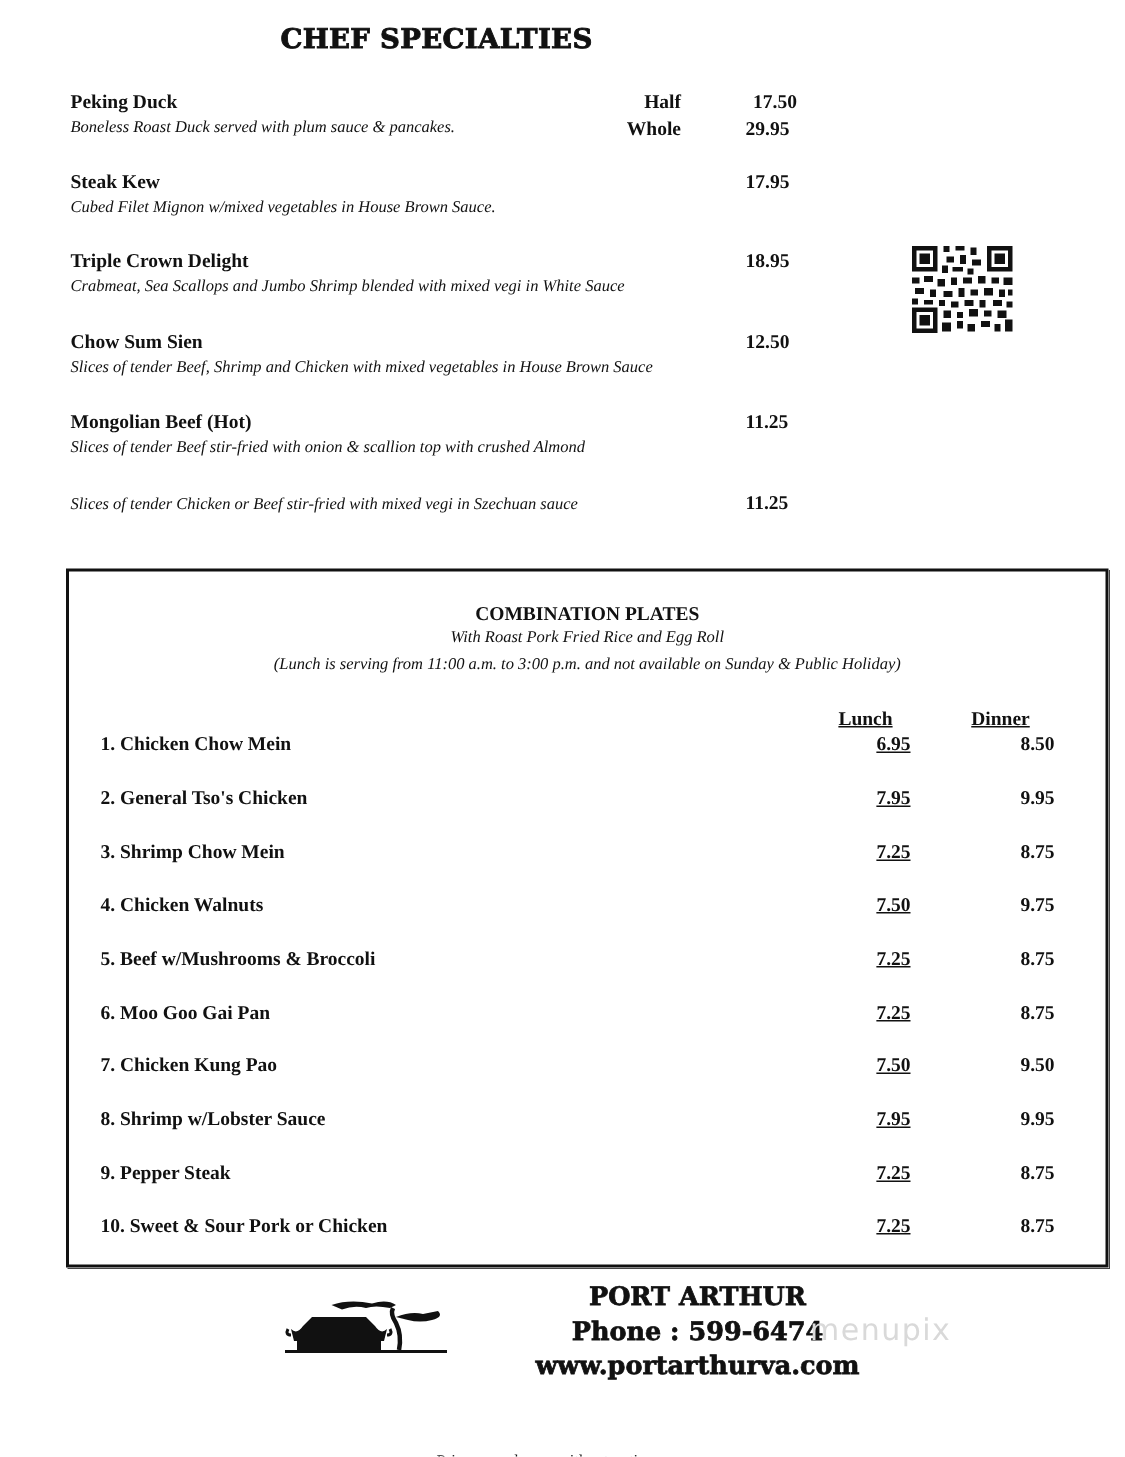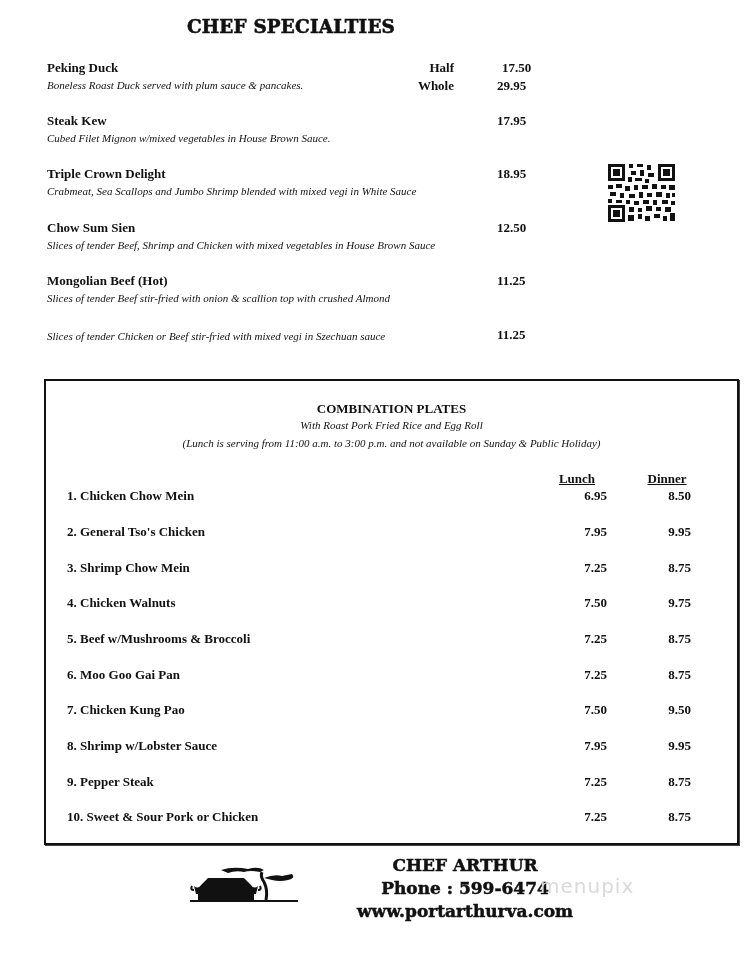--- a/index.html
+++ b/index.html
@@ -11,22 +11,22 @@
     .spec .desc { font-style: italic; font-size: 11px; line-height: 18px; }
     .price { position: absolute; font-weight: bold; font-size: 13px; line-height: 16px; }
     .size-label { position: absolute; font-weight: bold; font-size: 13px; line-height: 16px; text-align: right; width: 60px; }
     .qr { position: absolute; left: 607px; top: 163px; width: 70px; height: 60px; }
     .combo-box { position: absolute; left: 44px; top: 379px; width: 671px; height: 462px; border: 2px solid #111; box-shadow: 1px 1px 0 #444; padding-left: 20px; }
     .combo-title { position: absolute; left: 0; width: 100%; top: 20px; text-align: center; font-weight: bold; font-size: 13px; }
     .combo-sub { position: absolute; left: 0; width: 100%; text-align: center; font-style: italic; font-size: 11px; }
     .col-head { position: absolute; font-weight: bold; font-size: 13px; text-decoration: underline; text-align: center; width: 60px; }
     .combo-row { position: absolute; left: 21px; width: 640px; height: 18px; font-weight: bold; font-size: 13px; }
     .combo-row .cname { position: absolute; left: 0; top: 0; }
-    .combo-row .lunch { position: absolute; right: 100px; top: 0; width: 60px; text-align: right; }
-    .combo-row .dinner { position: absolute; right: 16px; top: 0; width: 60px; text-align: right; }
+    .combo-row .lunch { position: absolute; right: 100px; top: 0; width: 60px; text-align: right; text-decoration: underline; }
+    .combo-row .dinner { position: absolute; right: 4px; top: 0; width: 60px; text-align: right; }
     .footer-name { position: absolute; left: 340px; width: 250px; text-align: center; font-family: "DejaVu Serif", serif; font-weight: 900; -webkit-text-stroke: 0.5px #111; }
     .watermark { position: absolute; left: 540px; top: 874px; font-family: "DejaVu Sans", sans-serif; font-size: 20px; color: #d9d9d9; letter-spacing: 1px; }
     .note { position: absolute; left: 291px; top: 968px; font-size: 11px; }
   </style>
 </head>
 <body>
 
 <div class="abs title">CHEF SPECIALTIES</div>
 
 <div class="spec" style="top:60px;">
@@ -194,17 +194,17 @@
   <path d="M4 22 Q2 26 6 26" stroke="#111" stroke-width="2" fill="none"></path>
   <path d="M72 22 Q74 26 70 26" stroke="#111" stroke-width="2" fill="none"></path>
 
   <path d="M33 6 Q45 2 60 5 Q70 2 76 6 L72 8 Q62 6 56 8 Q48 6 40 9 Z" fill="#111"></path>
   <path d="M78 36 Q80 26 76 18 Q72 12 74 8" stroke="#111" stroke-width="3" fill="none"></path>
   <path d="M76 14 Q86 10 94 12 L104 10 Q108 14 100 16 Q92 18 84 16 Z" fill="#111"></path>
 
   <rect x="2" y="36" width="108" height="2" fill="#111"></rect>
 </svg>
 
-<div class="footer-name" style="top:855px;font-size:17px;">CHEF ARTHUR</div>
+<div class="footer-name" style="top:855px;font-size:17px;">PORT ARTHUR</div>
 <div class="footer-name" style="top:878px;font-size:17px;">Phone : 599-6474</div>
 <div class="footer-name" style="left:320px;width:290px;top:901px;font-size:17px;">www.portarthurva.com</div>
 <div class="watermark">menupix</div>
 <div class="note">Price may change without notice</div>
 
 </body></html>

